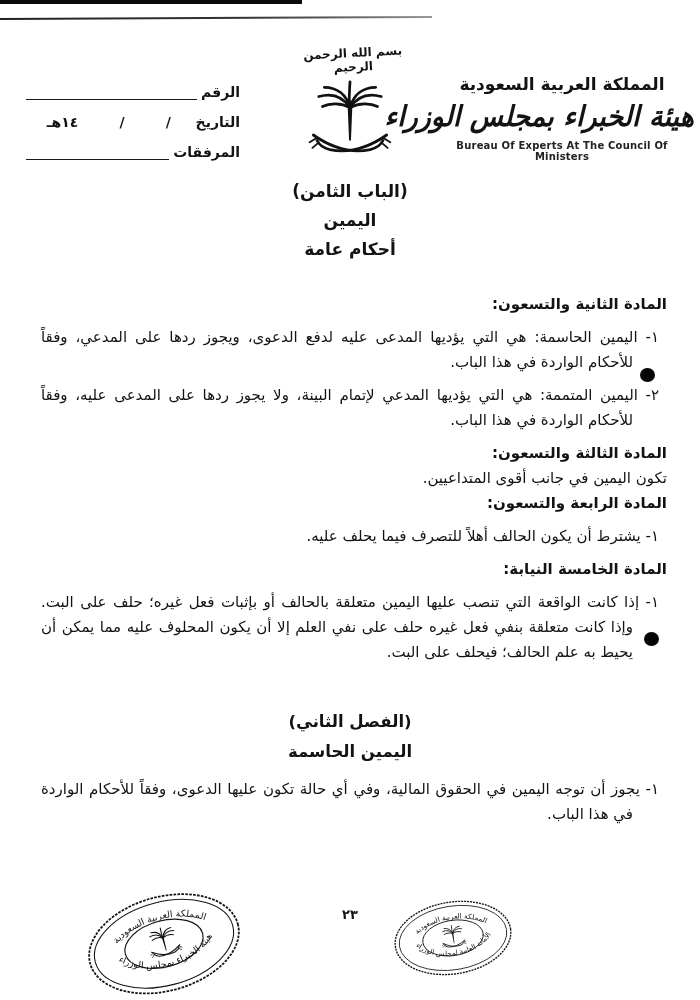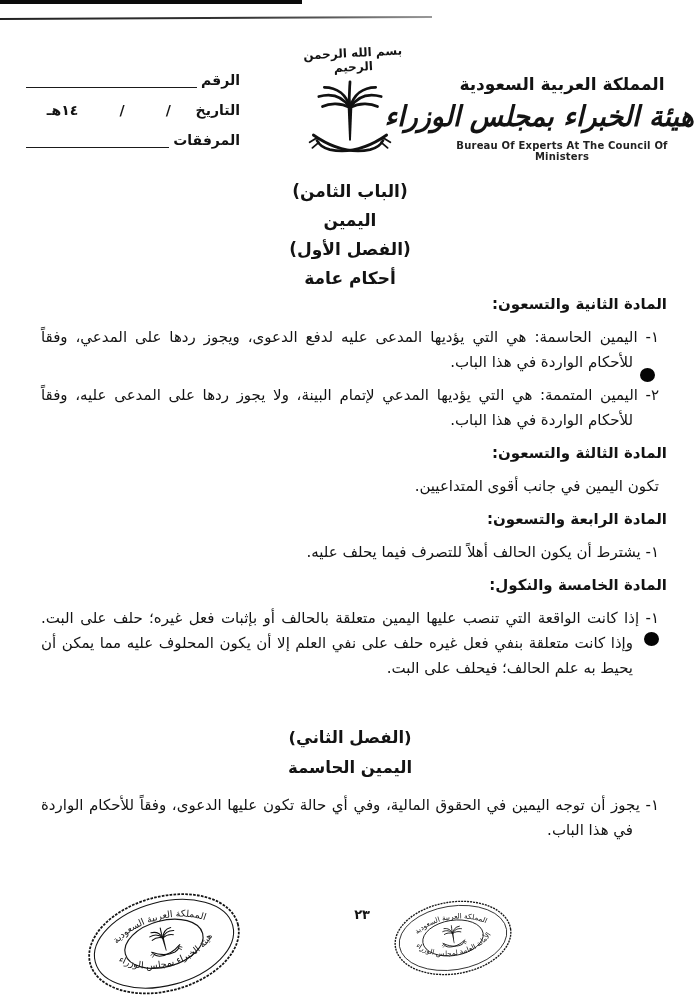--- a/index.html
+++ b/index.html
@@ -11,21 +11,21 @@
   
   .scan-bar{position:absolute;left:0;top:0;width:302px;height:4px;background:#0b0b0b;}
   .scan-line{position:absolute;left:0;top:17px;width:432px;height:2px;
     background:linear-gradient(to right,#222 0%,#333 55%,#555 75%,#999 100%);
     transform:rotate(-0.25deg);}
   .punch-dot{position:absolute;width:15px;height:14px;border-radius:50%;background:#050505;}
   .dot-1{left:640px;top:368px;}
   .dot-2{left:644px;top:632px;}
 
   
-  .form-fields{position:absolute;left:26px;top:72px;width:214px;direction:rtl;}
+  .form-fields{position:absolute;left:26px;top:84px;width:214px;direction:rtl;}
   .form-row{display:flex;align-items:flex-end;margin-bottom:14px;font-size:14px;font-weight:bold;}
   .form-label{white-space:nowrap;padding-left:4px;}
   .fill-line{flex:1;border-bottom:1.6px solid #1a1a1a;height:14px;}
   .date-cells{flex:1;display:flex;justify-content:space-around;align-items:flex-end;font-weight:bold;}
 
   
   .bismillah{position:absolute;left:293px;top:46px;width:120px;text-align:center;
     font-size:12px;font-weight:bold;transform:rotate(-3deg);letter-spacing:-0.5px;}
   .emblem{position:absolute;left:302px;top:80px;width:96px;height:88px;}
 
@@ -38,26 +38,26 @@
 
   
   .title-block{position:absolute;left:0;right:0;top:177px;text-align:center;
     font-weight:bold;font-size:17px;line-height:29px;direction:rtl;}
 
   
   .body-text{position:absolute;top:292px;right:33px;left:33px;direction:rtl;
     font-size:15px;line-height:25px;text-align:justify;text-align-last:right;}
   .art-heading{font-weight:bold;margin:0;}
   .item{margin:8px;padding-right:26px;text-indent:-26px;}
-  .plain{margin:8px;}
+  .plain{margin:0;}
   .chapter2-block{text-align:right;text-align-last:center;font-weight:bold;
     font-size:16.5px;line-height:30px;margin-top:42px;margin-bottom:10px;}
 
   
-  .page-number{position:absolute;left:330px;top:907px;width:40px;text-align:right;
+  .page-number{position:absolute;left:330px;top:907px;width:40px;text-align:center;
     font-size:13px;font-weight:bold;}
   .stamp{position:absolute;}
   .stamp-left{left:84px;top:894px;width:160px;transform:rotate(-15deg);}
   .stamp-right{left:392px;top:900px;width:122px;transform:rotate(-9deg);}
   svg text{font-family:"DejaVu Sans",sans-serif;}
 </style>
 </head>
 <body>
 
 <div class="page">
@@ -112,37 +112,36 @@
 
   <div class="org-header">
     <div class="kingdom">المملكة العربية السعودية</div>
     <div class="bureau-callig">هيئة الخبراء بمجلس الوزراء</div>
     <div class="bureau-en">Bureau Of Experts At The Council Of Ministers</div>
   </div>
 
   <div class="title-block">
     <div>(الباب الثامن)</div>
     <div>اليمين</div>
-    <div>(الفصل الأول)</div>
     <div>أحكام عامة</div>
   </div>
 
   <div class="body-text">
 
     <p class="art-heading">المادة الثانية والتسعون:</p>
     <p class="item">١- اليمين الحاسمة: هي التي يؤديها المدعى عليه لدفع الدعوى، ويجوز ردها على المدعي، وفقاً للأحكام الواردة في هذا الباب.</p>
     <p class="item">٢- اليمين المتممة: هي التي يؤديها المدعي لإتمام البينة، ولا يجوز ردها على المدعى عليه، وفقاً للأحكام الواردة في هذا الباب.</p>
 
     <p class="art-heading">المادة الثالثة والتسعون:</p>
     <p class="plain">تكون اليمين في جانب أقوى المتداعيين.</p>
 
     <p class="art-heading">المادة الرابعة والتسعون:</p>
     <p class="item">١- يشترط أن يكون الحالف أهلاً للتصرف فيما يحلف عليه.</p>
 
-    <p class="art-heading">المادة الخامسة والنكول:</p>
+    <p class="art-heading">المادة الخامسة النيابة:</p>
     <p class="item">١- إذا كانت الواقعة التي تنصب عليها اليمين متعلقة بالحالف أو بإثبات فعل غيره؛ حلف على البت. وإذا كانت متعلقة بنفي فعل غيره حلف على نفي العلم إلا أن يكون المحلوف عليه مما يمكن أن يحيط به علم الحالف؛ فيحلف على البت.</p>
 
     <div class="chapter2-block">
       <div>(الفصل الثاني)</div>
       <div>اليمين الحاسمة</div>
     </div>
 
     <p class="item">١- يجوز أن توجه اليمين في الحقوق المالية، وفي أي حالة تكون عليها الدعوى، وفقاً للأحكام الواردة في هذا الباب.</p>
   </div>
 

